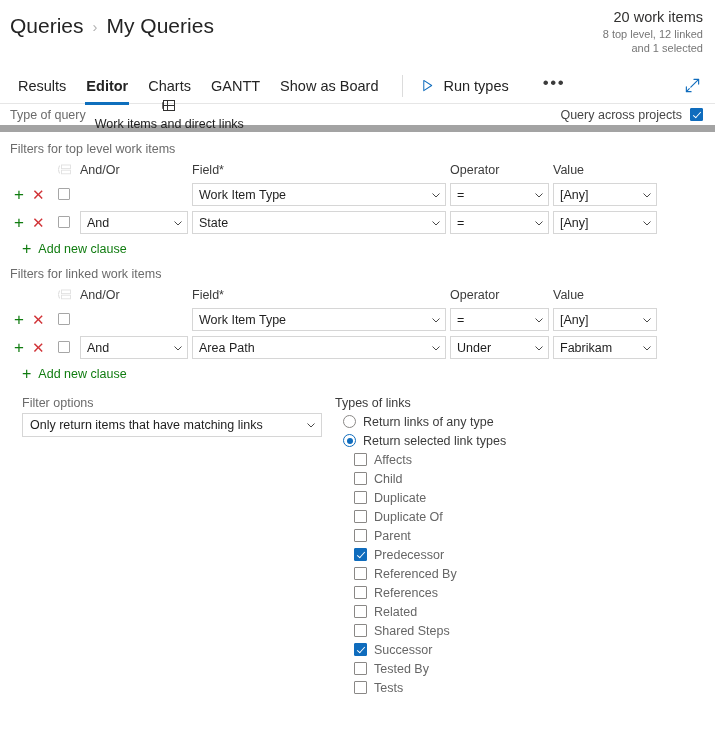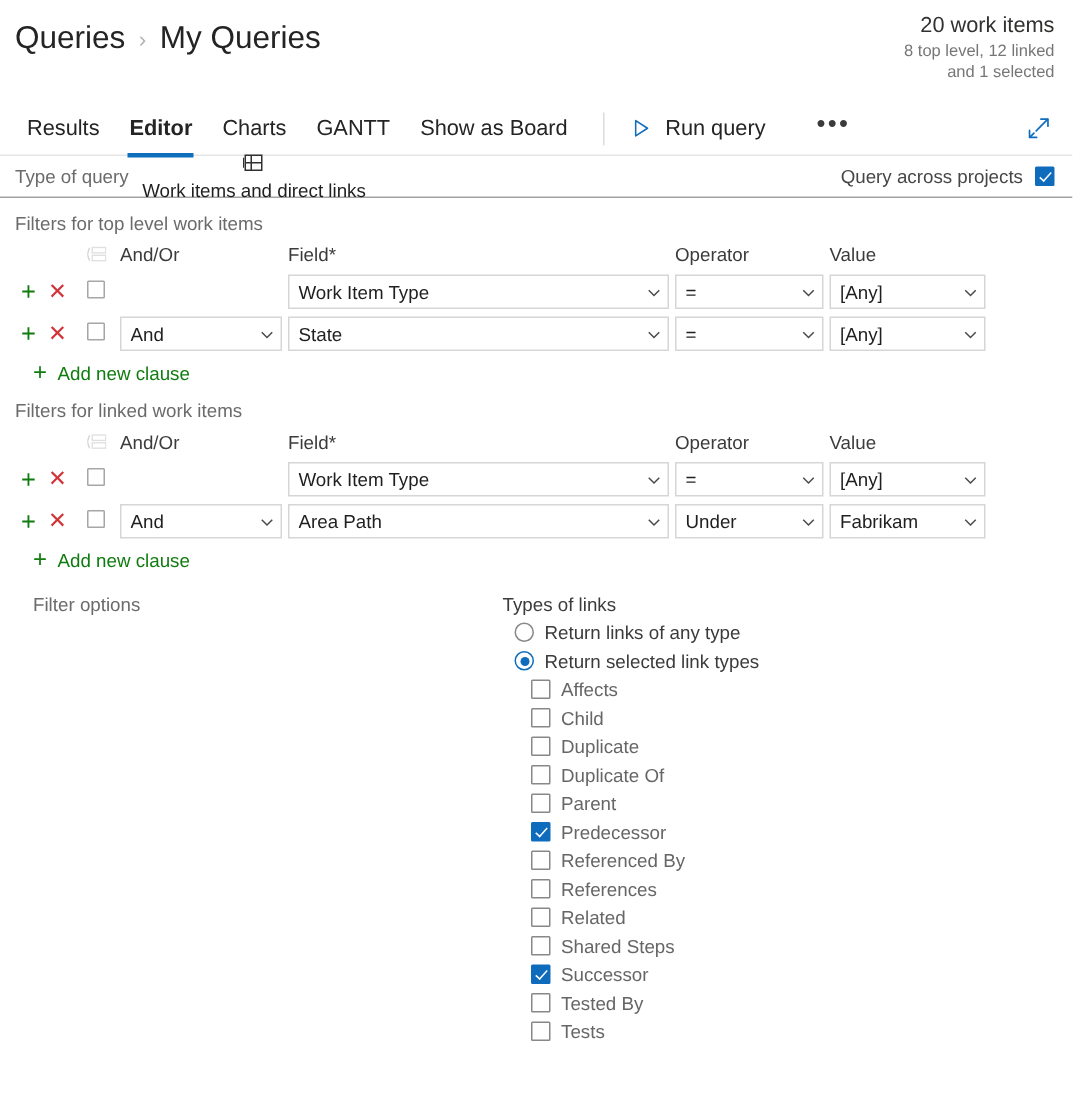--- a/index.html
+++ b/index.html
@@ -115,21 +115,21 @@
     cursor: pointer;
   }
 
   
   .qtype-row {
     position: relative;
     height: 28px;
     display: flex;
     align-items: center;
     padding-left: 10px;
-    border-bottom: 1px solid #a3a3a3;
+    border-bottom: 7px solid #a3a3a3;
   }
   .qtype-label {
     font-size: 12.5px;
     color: #6b6b6b;
     margin-right: 9px;
   }
   .qtype-value {
     display: flex;
     align-items: center;
     gap: 5px;
@@ -364,21 +364,21 @@
   <div class="tab">Charts</div>
   <div class="tab">GANTT</div>
   <div class="tab">Show as Board</div>
 
   <div class="tb-divider"></div>
 
   <div class="run-query">
     <svg class="play-ico" viewBox="0 0 14 14">
       <path d="M3 1.5 L11.5 7 L3 12.5 Z" fill="none" stroke="#0f6cbd" stroke-width="1.1" stroke-linejoin="round"></path>
     </svg>
-    <span>Run query</span>
+    <span>Run types</span>
   </div>
 
   <div class="ellipsis">•••</div>
 
   <svg class="expand-ico" viewBox="0 0 18 18">
     <path d="M10.5 2.5 H15.5 V7.5" fill="none" stroke="#0f6cbd" stroke-width="1.2" stroke-linecap="round" stroke-linejoin="round"></path>
     <path d="M15.2 2.8 L7.2 10.8" fill="none" stroke="#0f6cbd" stroke-width="1.2" stroke-linecap="round"></path>
     <path d="M7.5 15.5 H2.5 V10.5" fill="none" stroke="#0f6cbd" stroke-width="1.2" stroke-linecap="round" stroke-linejoin="round"></path>
     <path d="M2.8 15.2 L5.6 12.4" fill="none" stroke="#0f6cbd" stroke-width="1.2" stroke-linecap="round"></path>
   </svg>
@@ -572,20 +572,26 @@
   <div class="addclause">
     <span class="plus">+</span>
     <span class="lbl">Add new clause</span>
   </div>
 </div>
 
 <div class="bottom">
 
   <div class="left-pane">
     <div class="fo-label">Filter options</div>
+    <div class="fo-select">
+      <span class="txt">Only return items that have matching links</span>
+      <svg class="chev" viewBox="0 0 10 10">
+          <path d="M1.5 3.5 L5 7 L8.5 3.5" fill="none" stroke="#4a4a4a" stroke-width="1"></path>
+        </svg>
+    </div>
   </div>
 
   <div class="right-pane">
     <div class="tol-label">Types of links</div>
 
     <div class="radio-row">
       <span class="rb"></span>
       <span class="rl">Return links of any type</span>
     </div>
     <div class="radio-row">

